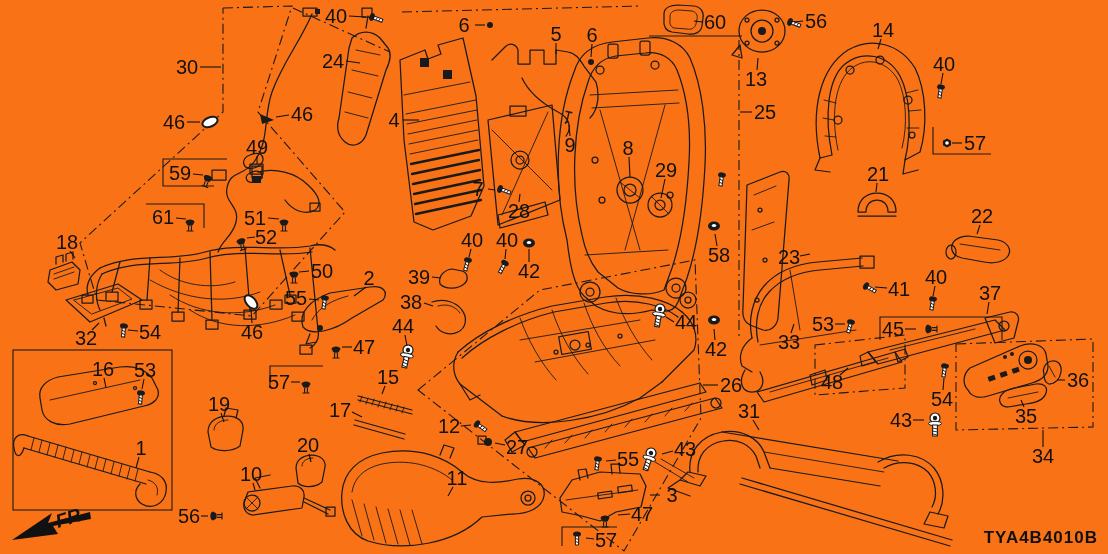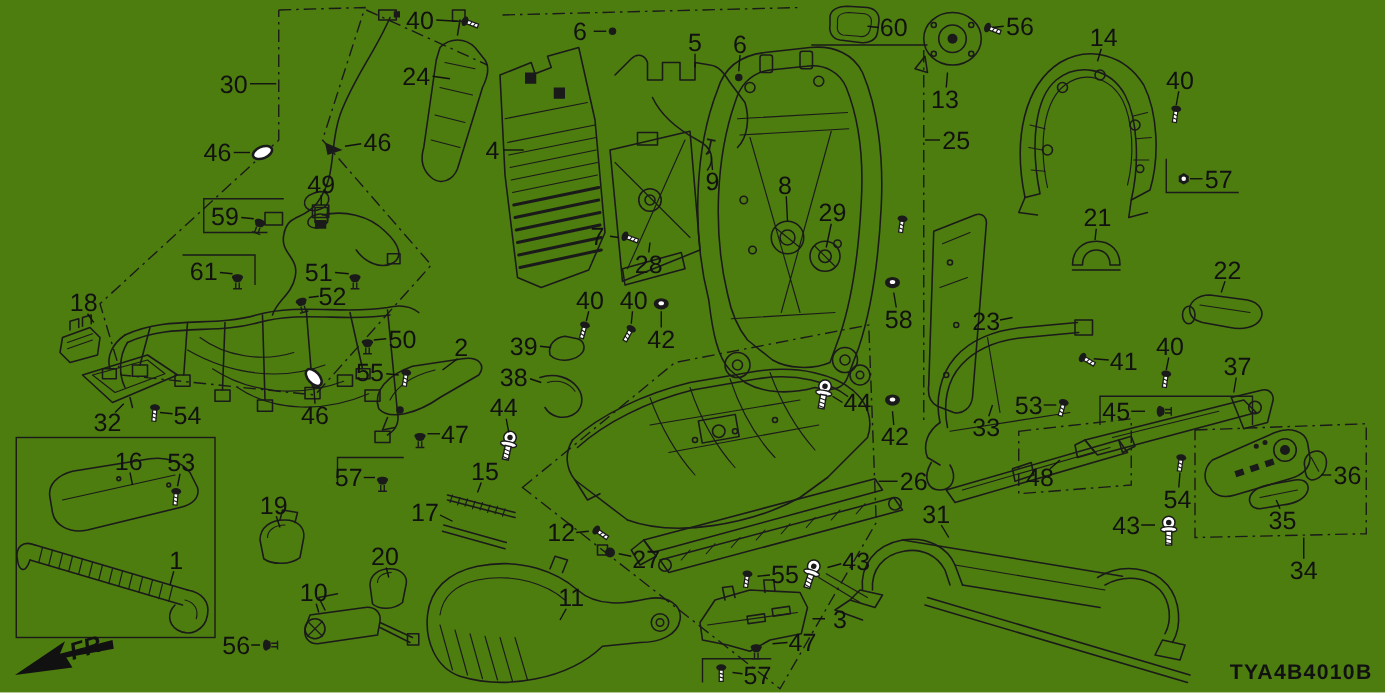--- a/index.html
+++ b/index.html
@@ -1,16 +1,16 @@
 <!DOCTYPE html>
 <html><head>
 <meta charset="utf-8">
 <style>
   html,body{margin:0;padding:0;background:#fff;}
-  .stage{position:relative;width:1108px;height:554px;background:#4d7c0f;overflow:hidden;
+  .stage{position:relative;width:1108px;height:554px;background:#f97316;overflow:hidden;
          font-family:"Liberation Sans",sans-serif;}
   svg{position:absolute;left:0;top:0;}
   .art path,.art line,.art rect,.art circle,.art ellipse,.art polygon,.art polyline{
     stroke:#1a1a1a;fill:none;stroke-width:1.25;stroke-linecap:round;stroke-linejoin:round;}
   .art .fill{fill:#1a1a1a;stroke:none;}
   .art .thick{stroke-width:2.4;}
   .art .thin{stroke-width:.9;}
   .boxes path,.boxes rect,.boxes polyline{stroke:#1a1a1a;fill:none;stroke-width:1.1;}
   .dash{stroke-dasharray:10 4 2 4;}
   .callout{font:20px "Liberation Sans",sans-serif;fill:#111;}

